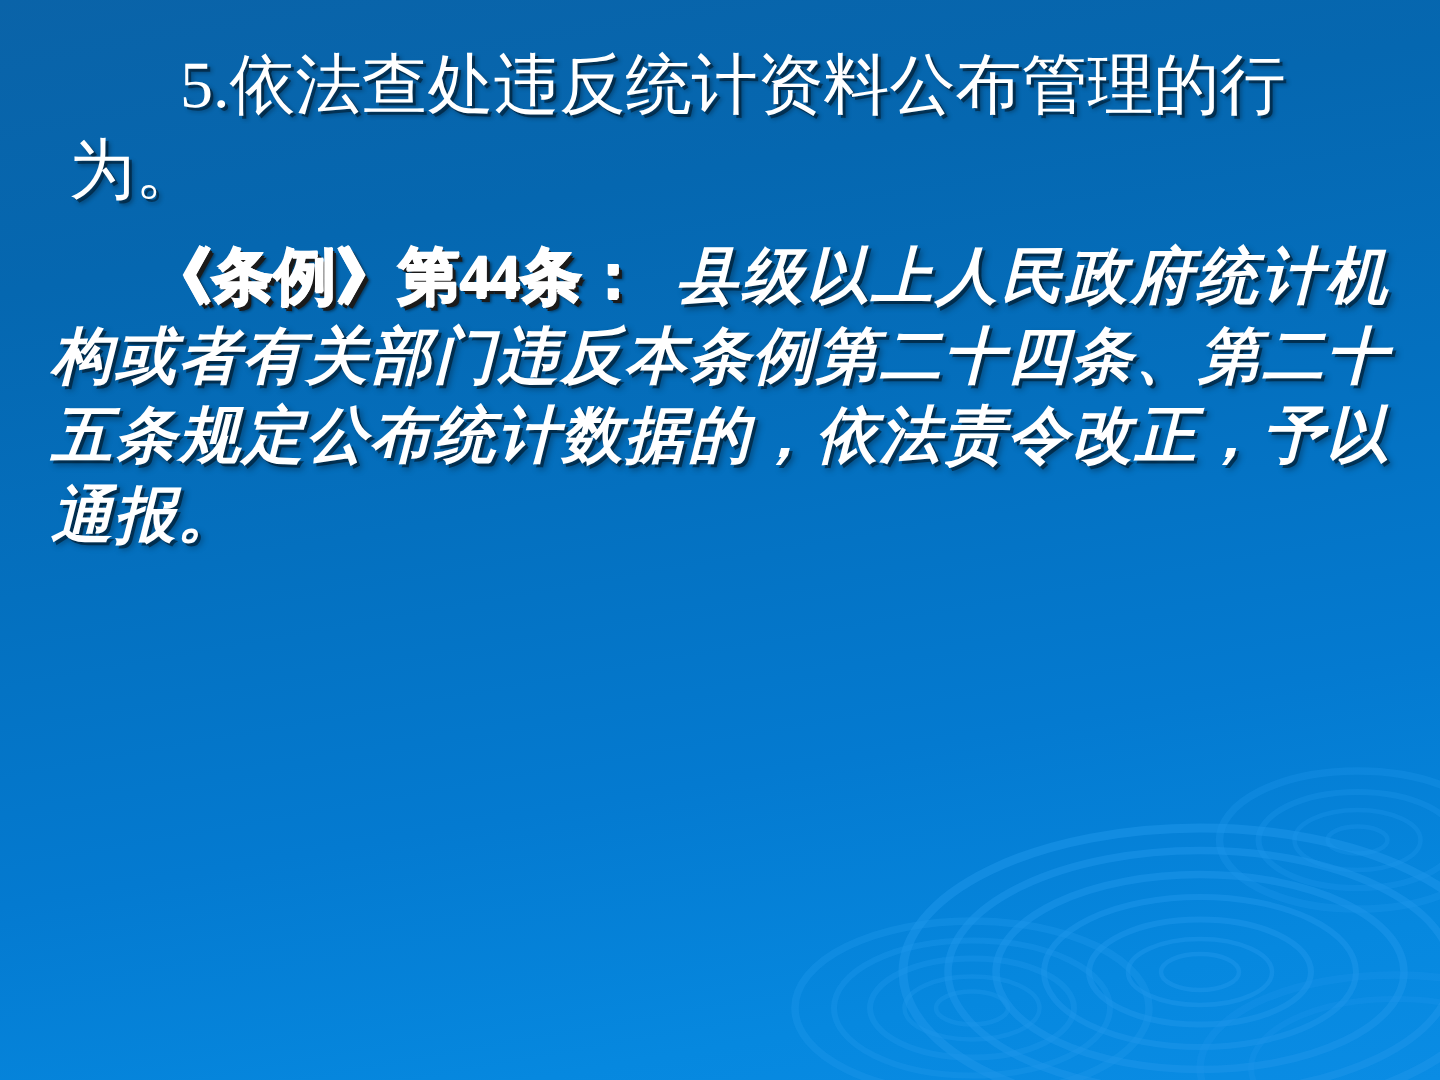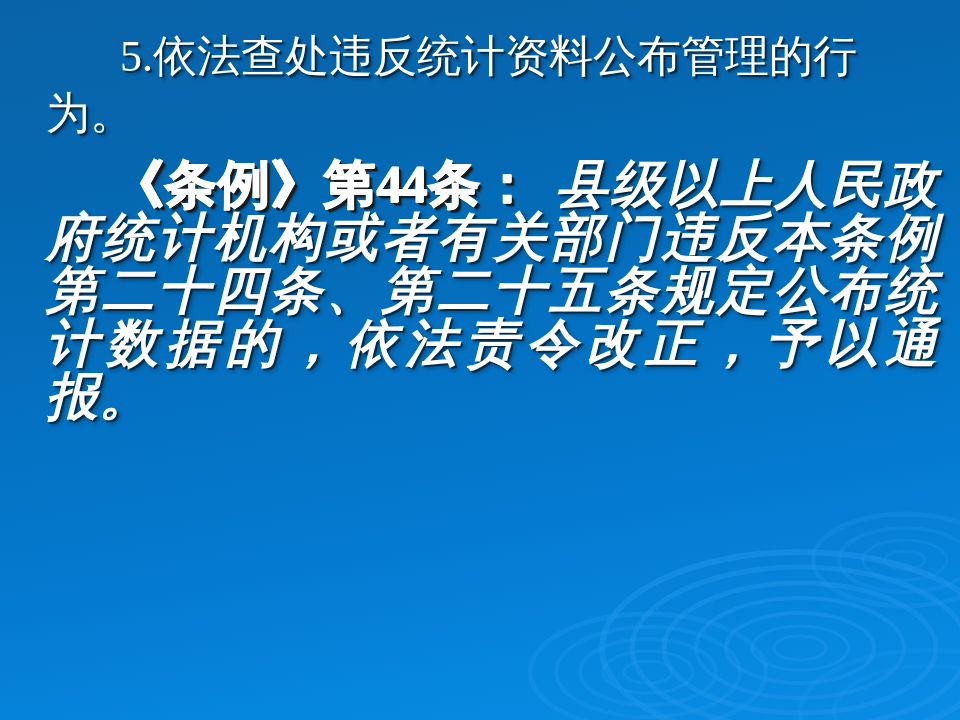--- a/index.html
+++ b/index.html
@@ -71,25 +71,25 @@
     letter-spacing: 0px;
     text-shadow:
        2px 2px 0 rgba(0,0,0,0.42),
        3px 3px 3px rgba(0,0,0,0.30);
     white-space: normal;
   }
 
   
   .para {
     position: absolute;
-    left: 46px;
+    left: 34px;
     width: 892px;
     margin: 0;
     font-family: "Liberation Serif", "DejaVu Serif", serif;
-    font-size: 52px;
+    font-size: 41px;
     line-height: 53px;
     font-weight: 700;
     font-style: italic;
     color: #ffffff;
     text-indent: 66px;
     text-align: justify;
     text-justify: inter-character;
     letter-spacing: 1px;
     text-shadow:
        2px 2px 0 rgba(0,0,0,0.45),

